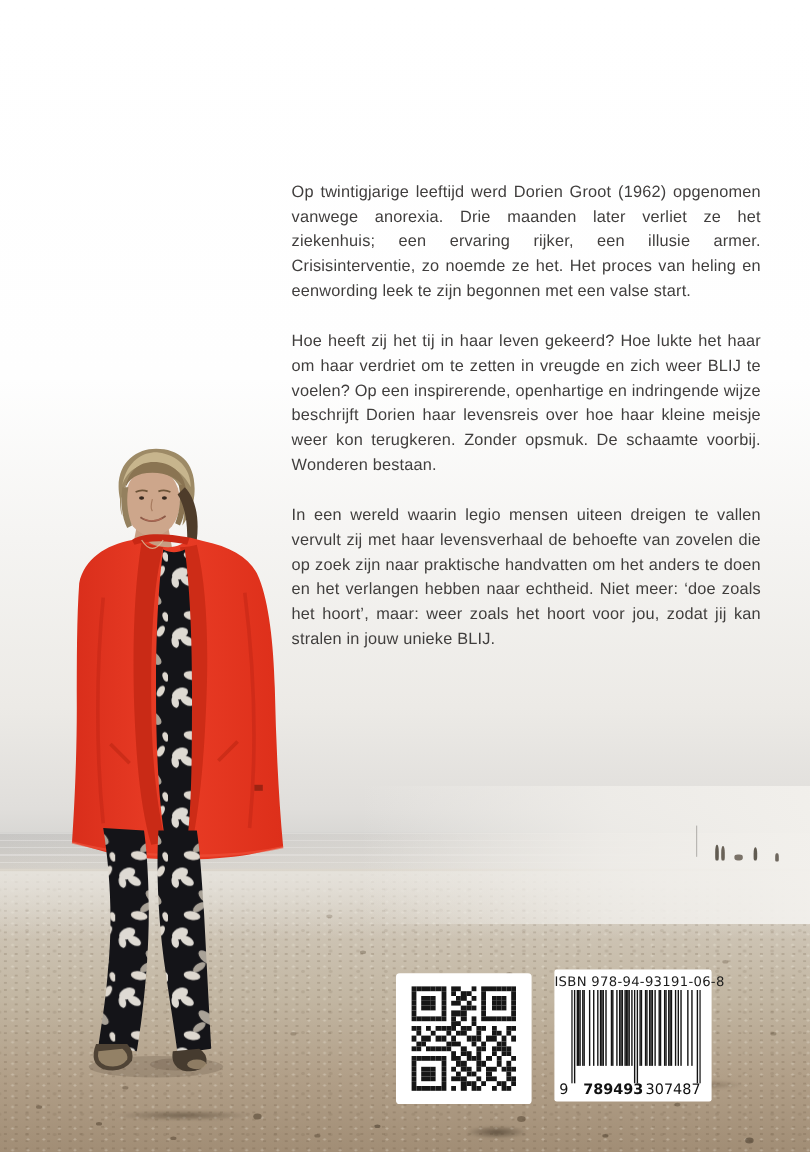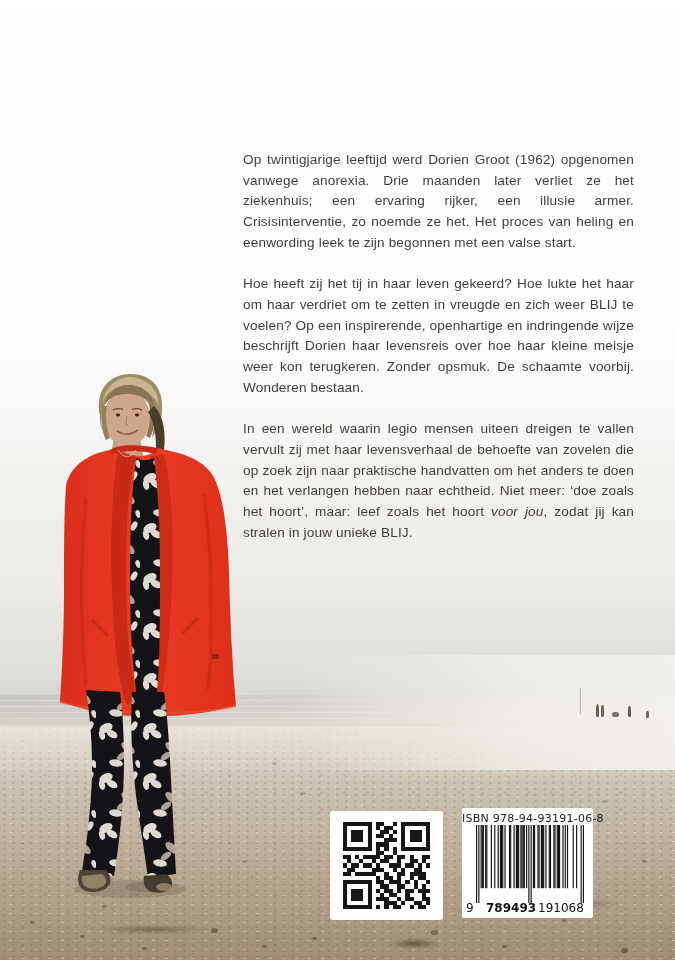--- a/index.html
+++ b/index.html
@@ -62,21 +62,21 @@
       background:radial-gradient(ellipse,rgba(66,52,36,.5),rgba(66,52,36,0) 70%);}
   .s3{left:560px;top:900px;width:60px;height:8px;
       background:radial-gradient(ellipse,rgba(80,64,46,.35),rgba(80,64,46,0) 70%);}
 
   
   .blurb{position:absolute;left:243px;top:150px;width:391px;
          color:#403e3d;font-size:13.6px;line-height:20.7px;
          text-align:justify;letter-spacing:.15px;}
   .blurb p{margin:0 0 20.7px 0;}
   .blurb p:last-child{margin-bottom:0;}
-  .it{font-style:italic;}
+  .it{}
 
   
   .woman{position:absolute;left:52px;top:368px;width:190px;height:540px;}
 
   
   .qr-panel{position:absolute;left:330px;top:811px;width:113px;height:109px;
             background:#fff;border-radius:3px;display:flex;align-items:center;
             justify-content:center;}
   .qr-grid{display:grid;grid-template-columns:repeat(21,4.2px);
            grid-auto-rows:4.2px;}
@@ -187,21 +187,21 @@
 
     <path d="M28,502 Q22,518 34,523 Q50,527 58,516 Q60,508 54,502 Z" fill="#4f4335"></path>
     <path d="M30,508 Q28,517 36,520 Q48,523 54,515 Q55,510 50,506 Z" fill="#9f8c6f" opacity="0.85"></path>
     <path d="M92,508 Q90,520 100,524 Q114,527 120,518 Q121,510 114,506 Z" fill="#463b2f"></path>
     <ellipse cx="112" cy="519" rx="8" ry="4" fill="#a08d70" opacity="0.8"></ellipse>
   </svg>
 
   <div class="blurb">
     <p>Op twintigjarige leeftijd werd Dorien Groot (1962) opgenomen vanwege anorexia. Drie maanden later verliet ze het ziekenhuis; een ervaring rijker, een illusie armer. Crisisinterventie, zo noemde ze het. Het proces van heling en eenwording leek te zijn begonnen met een valse start.</p>
     <p>Hoe heeft zij het tij in haar leven gekeerd? Hoe lukte het haar om haar verdriet om te zetten in vreugde en zich weer BLIJ te voelen? Op een inspirerende, openhartige en indringende wijze beschrijft Dorien haar levensreis over hoe haar kleine meisje weer kon terugkeren. Zonder opsmuk. De schaamte voorbij. Wonderen bestaan.</p>
-    <p><span>In een wereld waarin legio mensen uiteen dreigen te vallen vervult zij met haar levensverhaal de behoefte van zovelen die op zoek zijn naar praktische handvatten om het anders te doen en het verlangen hebben naar echtheid. Niet meer: ‘doe zoals het hoort’, maar: leef zoals het hoort </span><span class="it">voor jou</span><span>, zodat jij kan stralen in jouw unieke BLIJ.</span></p>
+    <p><span>In een wereld waarin legio mensen uiteen dreigen te vallen vervult zij met haar levensverhaal de behoefte van zovelen die op zoek zijn naar praktische handvatten om het anders te doen en het verlangen hebben naar echtheid. Niet meer: ‘doe zoals het hoort’, maar: weer zoals het hoort </span><span class="it">voor jou</span><span>, zodat jij kan stralen in jouw unieke BLIJ.</span></p>
   </div>
 
   <div class="qr-panel">
     <div class="qr-grid">
         <div class="on"></div>
         <div class="on"></div>
         <div class="on"></div>
         <div class="on"></div>
         <div class="on"></div>
         <div class="on"></div>
@@ -692,17 +692,17 @@
         <rect x="78" y="0" width="1.02" height="47"></rect>
         <rect x="80" y="0" width="1.02" height="47"></rect>
         <rect x="85" y="0" width="1.02" height="47"></rect>
         <rect x="88" y="0" width="1.02" height="47"></rect>
         <rect x="92" y="0" width="1.02" height="58"></rect>
         <rect x="94" y="0" width="1.02" height="58"></rect>
       </svg>
     <div class="bc-digits">
       <span class="bc-d0">9</span>
       <span class="bc-d1">789493</span>
-      <span class="bc-d2">191068</span>
+      <span class="bc-d2">307487</span>
     </div>
   </div>
 
 </div>
 
 </body></html>

